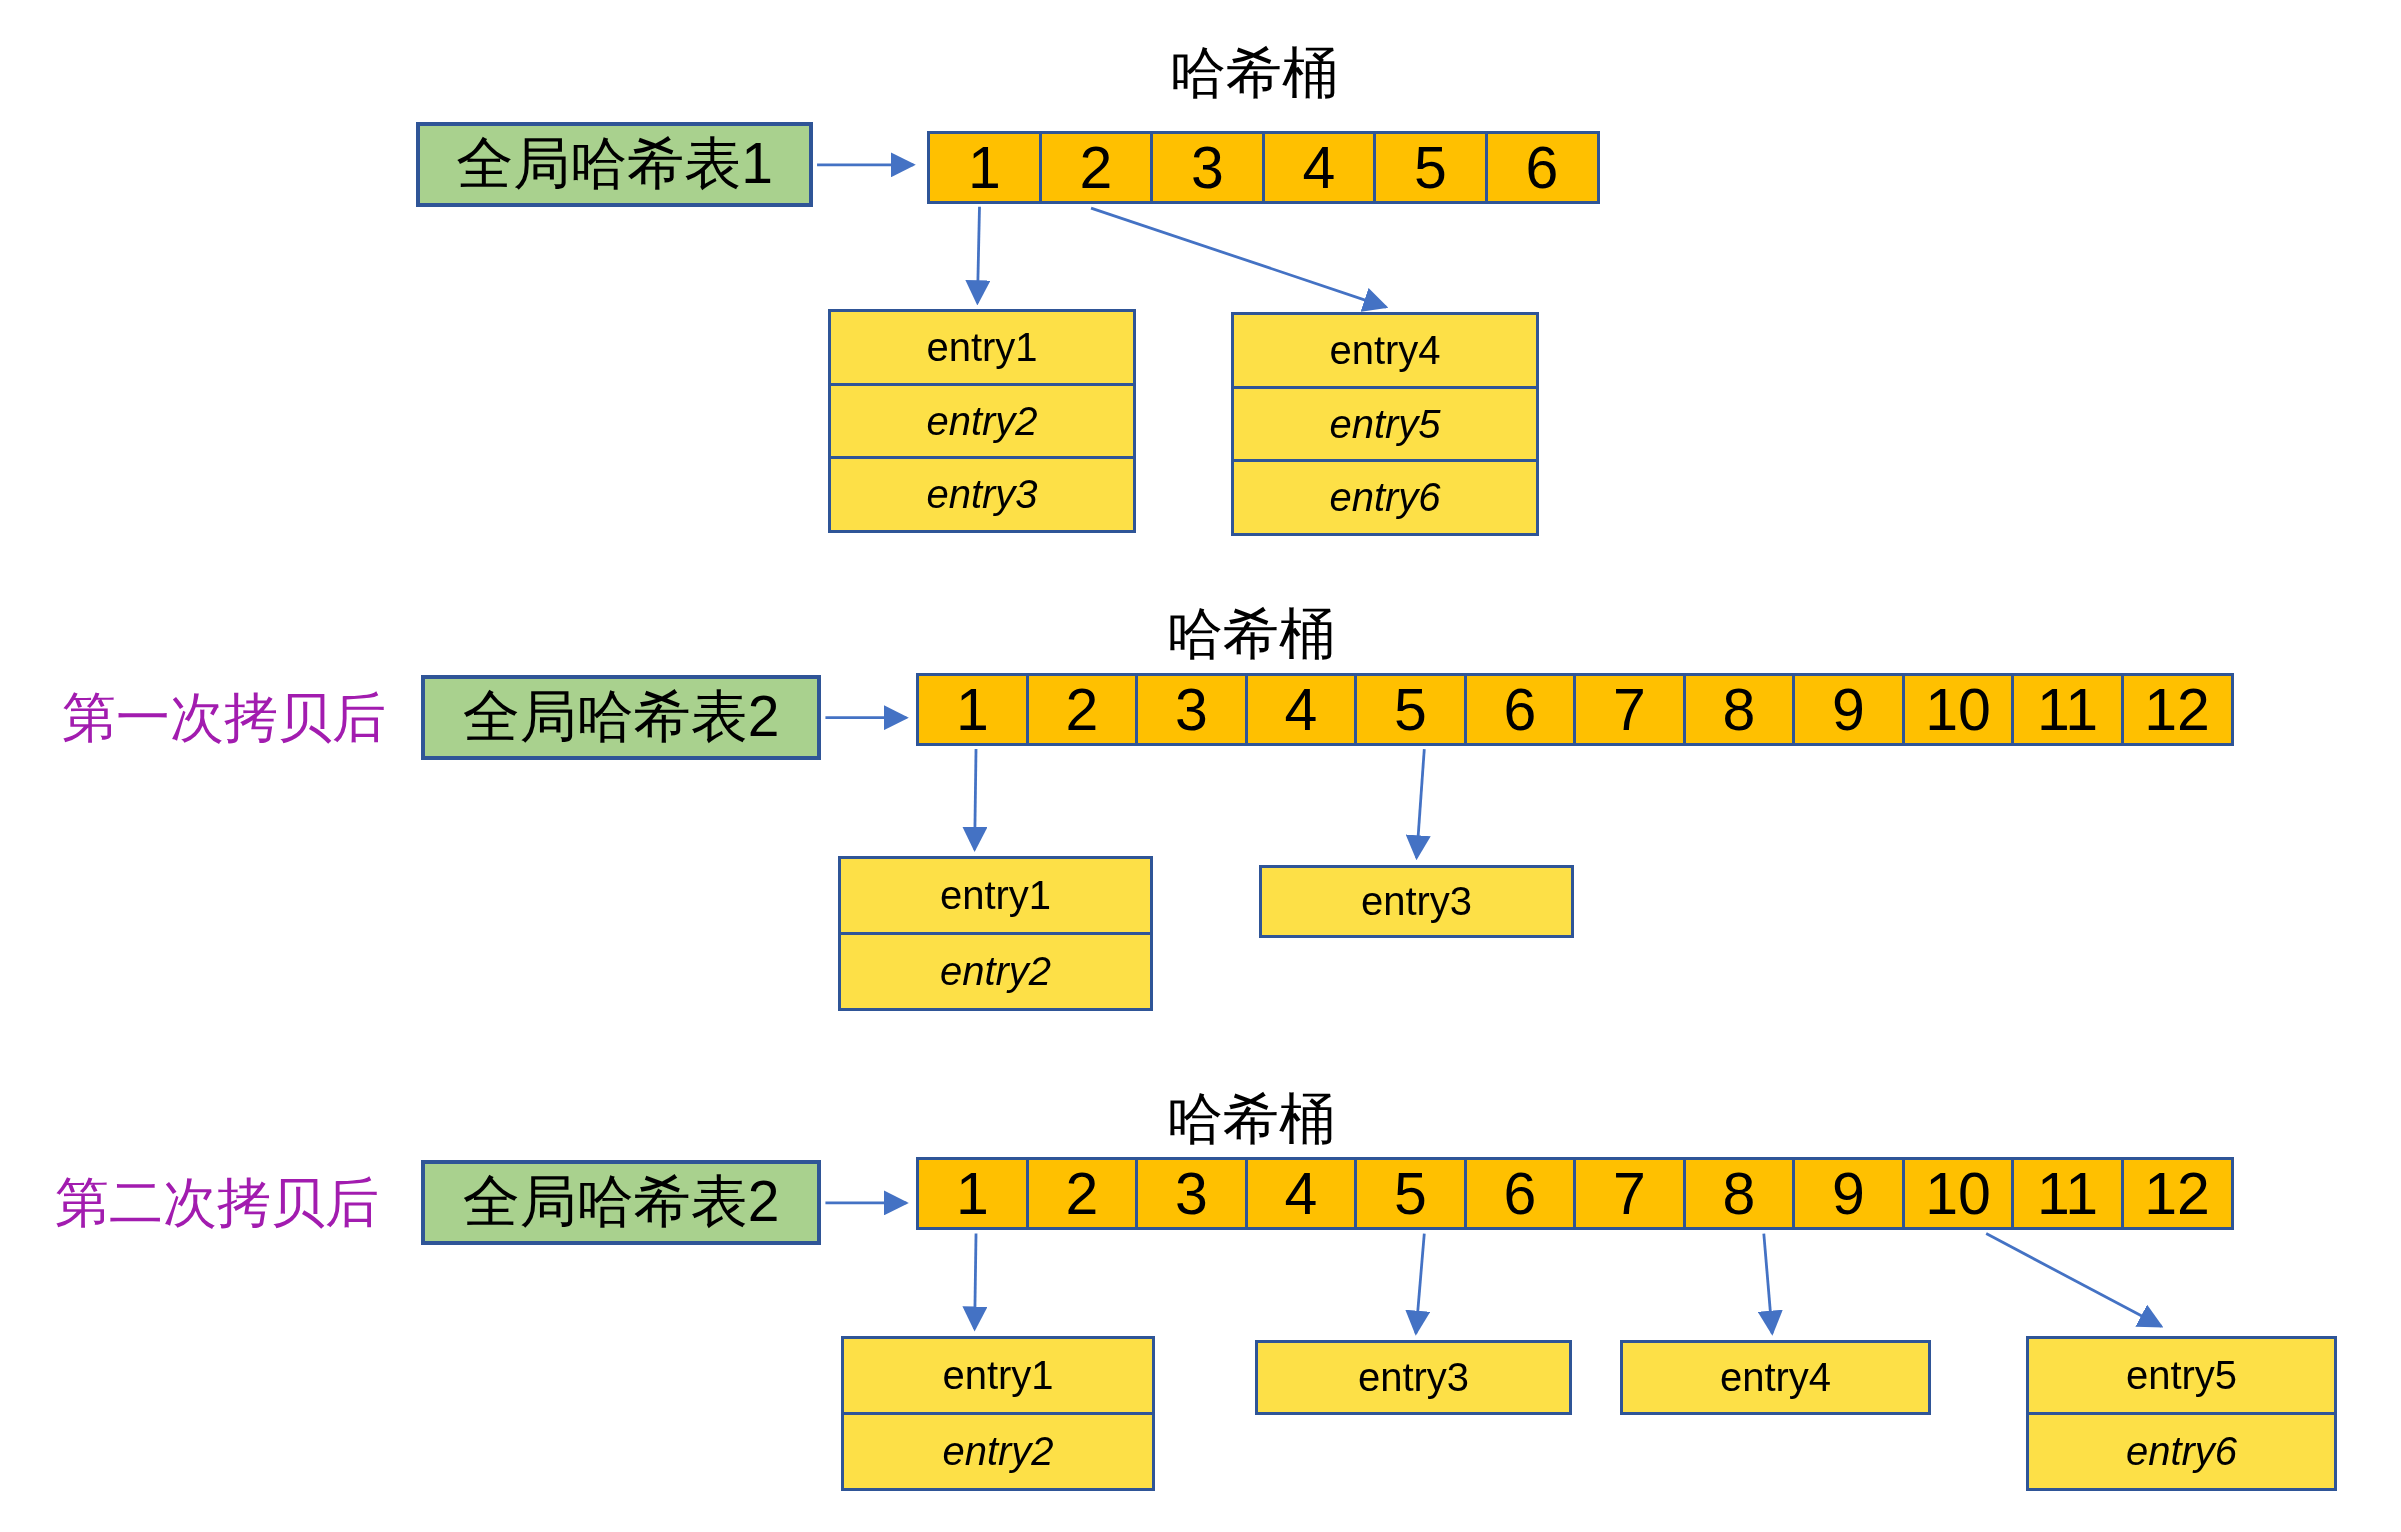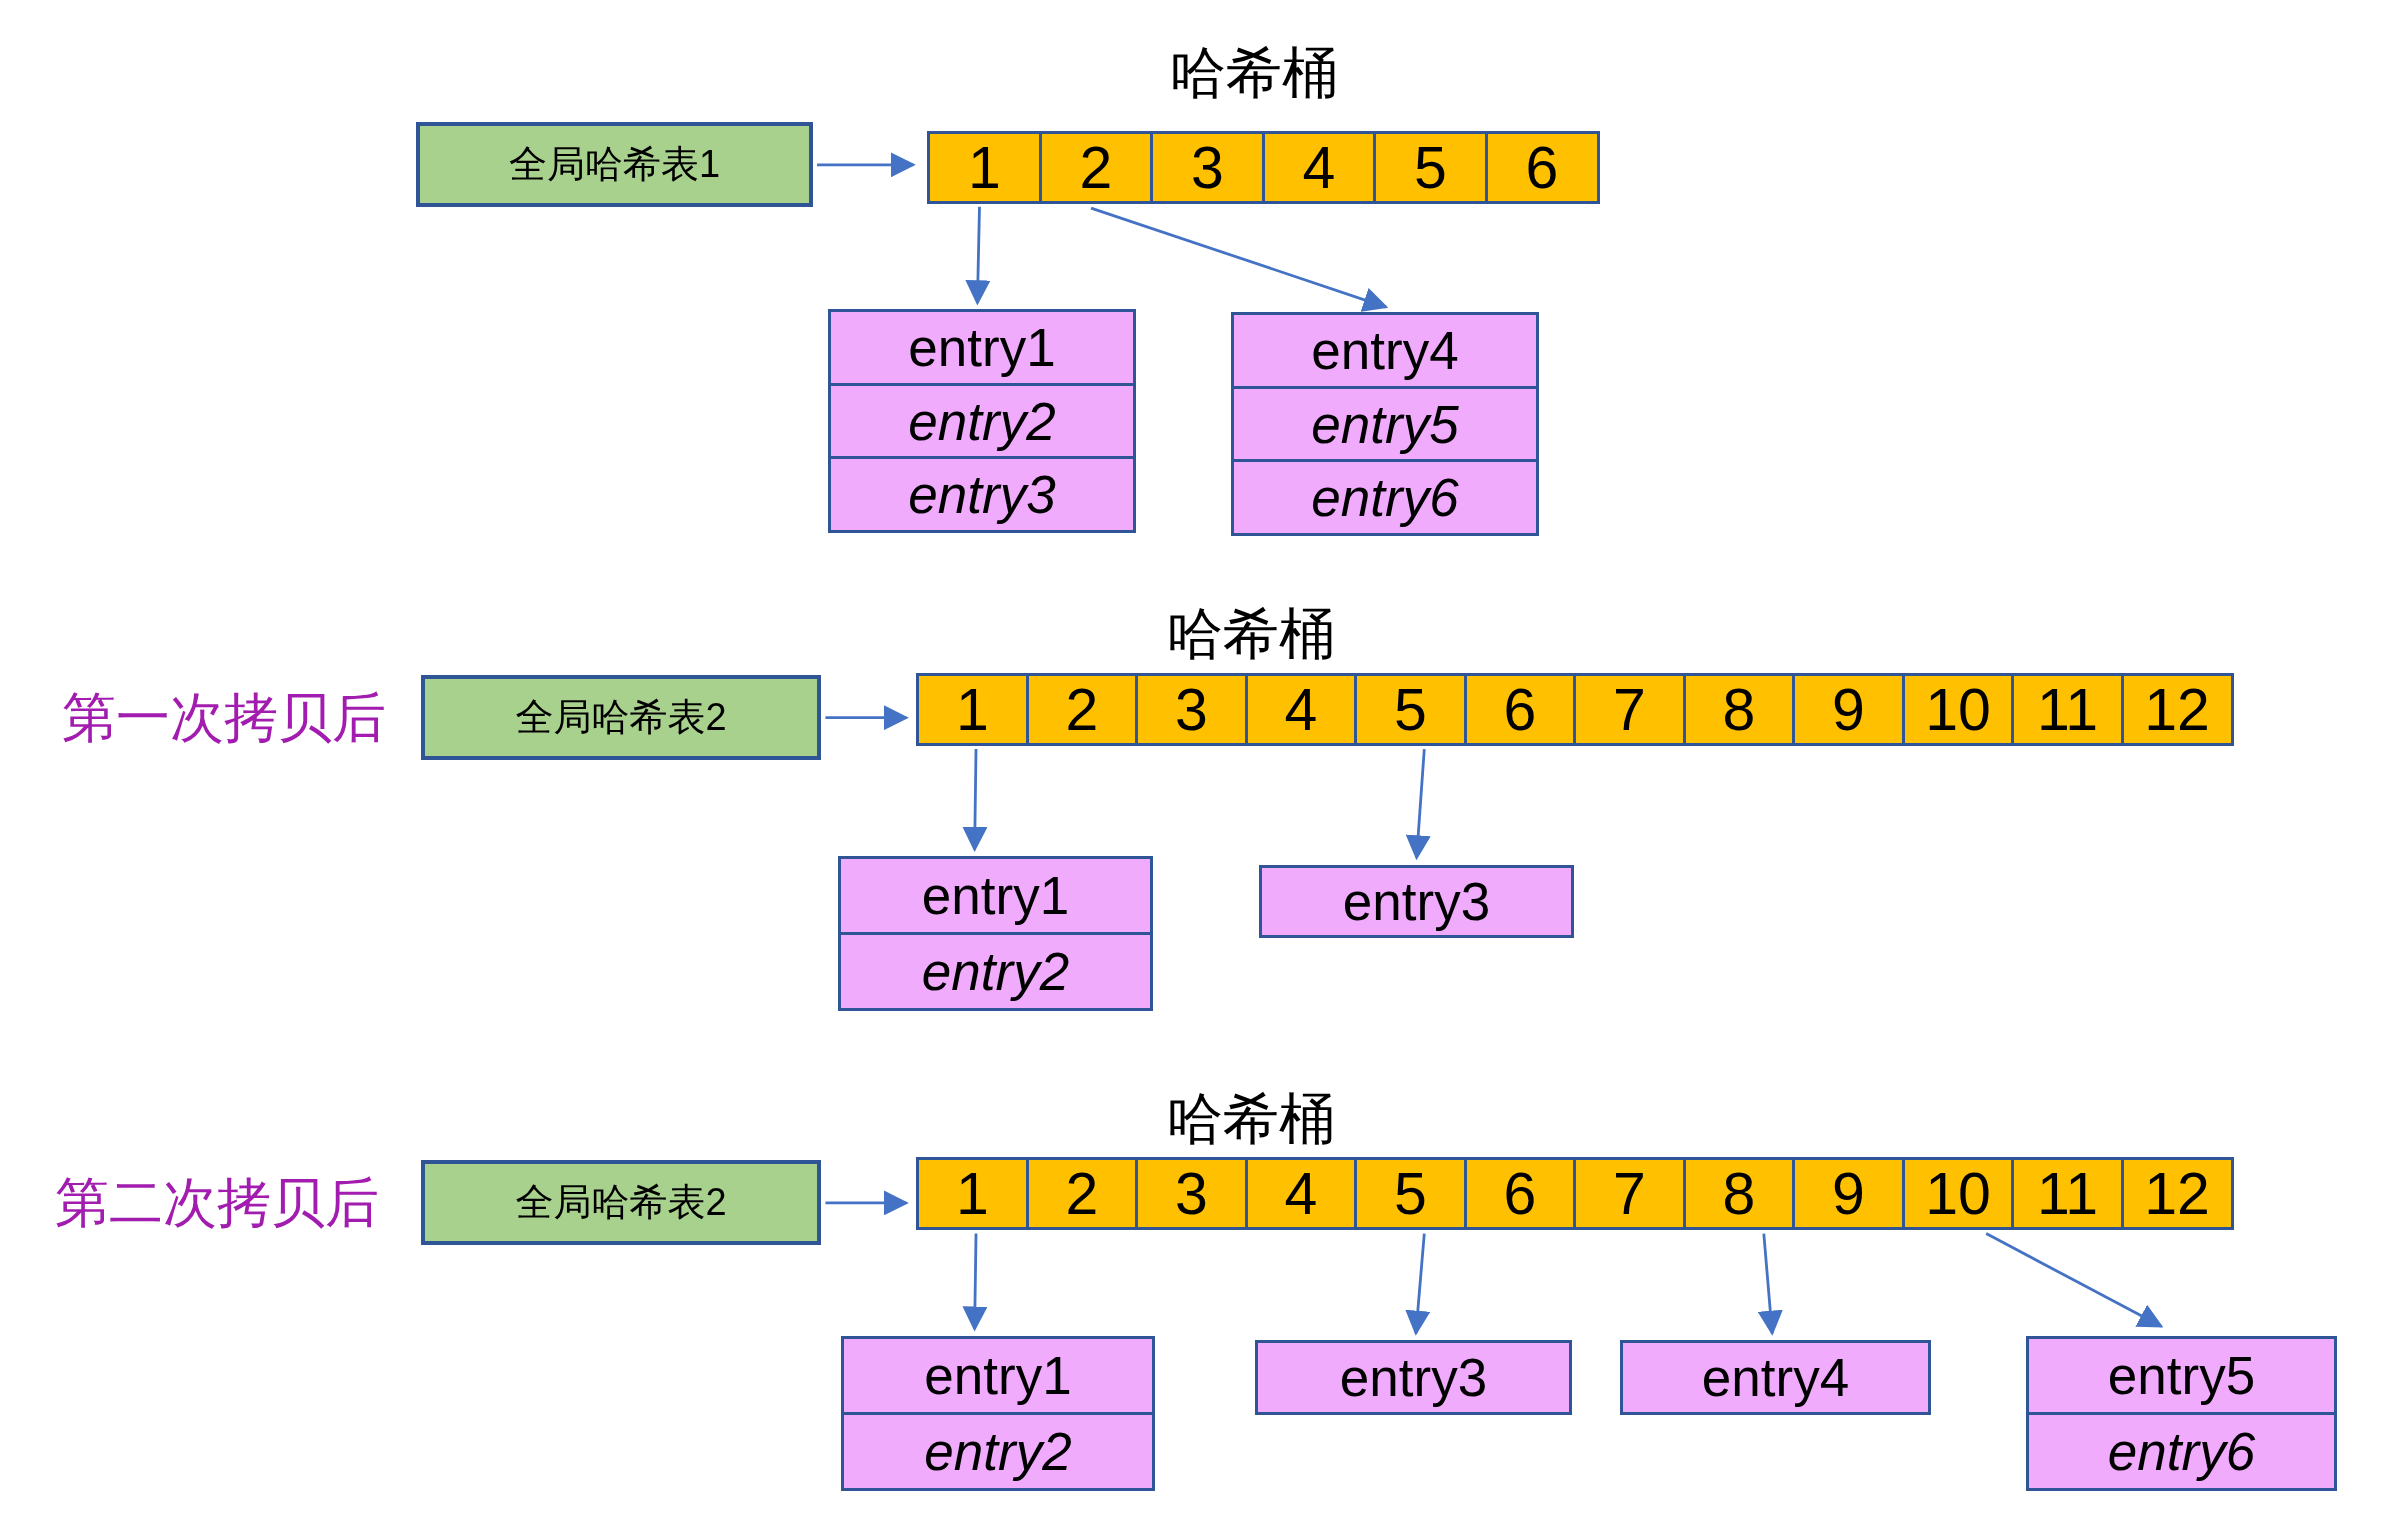--- a/index.html
+++ b/index.html
@@ -9,34 +9,34 @@
   .abs{position:absolute;box-sizing:border-box;}
   .bucket-title{
     text-align:center;font-size:56px;color:#000;white-space:nowrap;
   }
   .row-label{
     font-size:54px;color:#a21caf;white-space:nowrap;display:flex;align-items:center;
   }
   .green-box{
     background:#A9D18E;border:4.2px solid #2F5597;
     display:flex;align-items:center;justify-content:center;
-    font-size:38px;color:#000;white-space:nowrap;text-align:right;
+    font-size:57px;color:#000;white-space:nowrap;text-align:right;
   }
   .bucket-row{display:flex;}
   .bucket-cell{
     background:#FFC000;border:3.5px solid #2F5597;box-sizing:border-box;
     display:flex;align-items:center;justify-content:center;
     font-size:59px;color:#000;
   }
   .bucket-cell + .bucket-cell{margin-left:-3.5px;}
   .entry-group{display:flex;flex-direction:column;}
   .entry-cell{
-    background:#f0abfc;border:3.5px solid #2F5597;box-sizing:border-box;
+    background:#fde047;border:3.5px solid #2F5597;box-sizing:border-box;
     display:flex;align-items:center;justify-content:center;
-    font-size:53px;color:#000;
+    font-size:40px;color:#000;
   }
   .entry-cell + .entry-cell{margin-top:-3.5px;font-style:italic;}
 </style>
 </head>
 <body>
 
 <div id="canvas">
   <svg id="arrow-layer" width="2401" height="1533" viewBox="0 0 3444 2198">
     <defs>
       <marker id="ah" viewBox="0 0 10 10" refX="9" refY="5" markerWidth="9" markerHeight="9" orient="auto-start-reverse">

